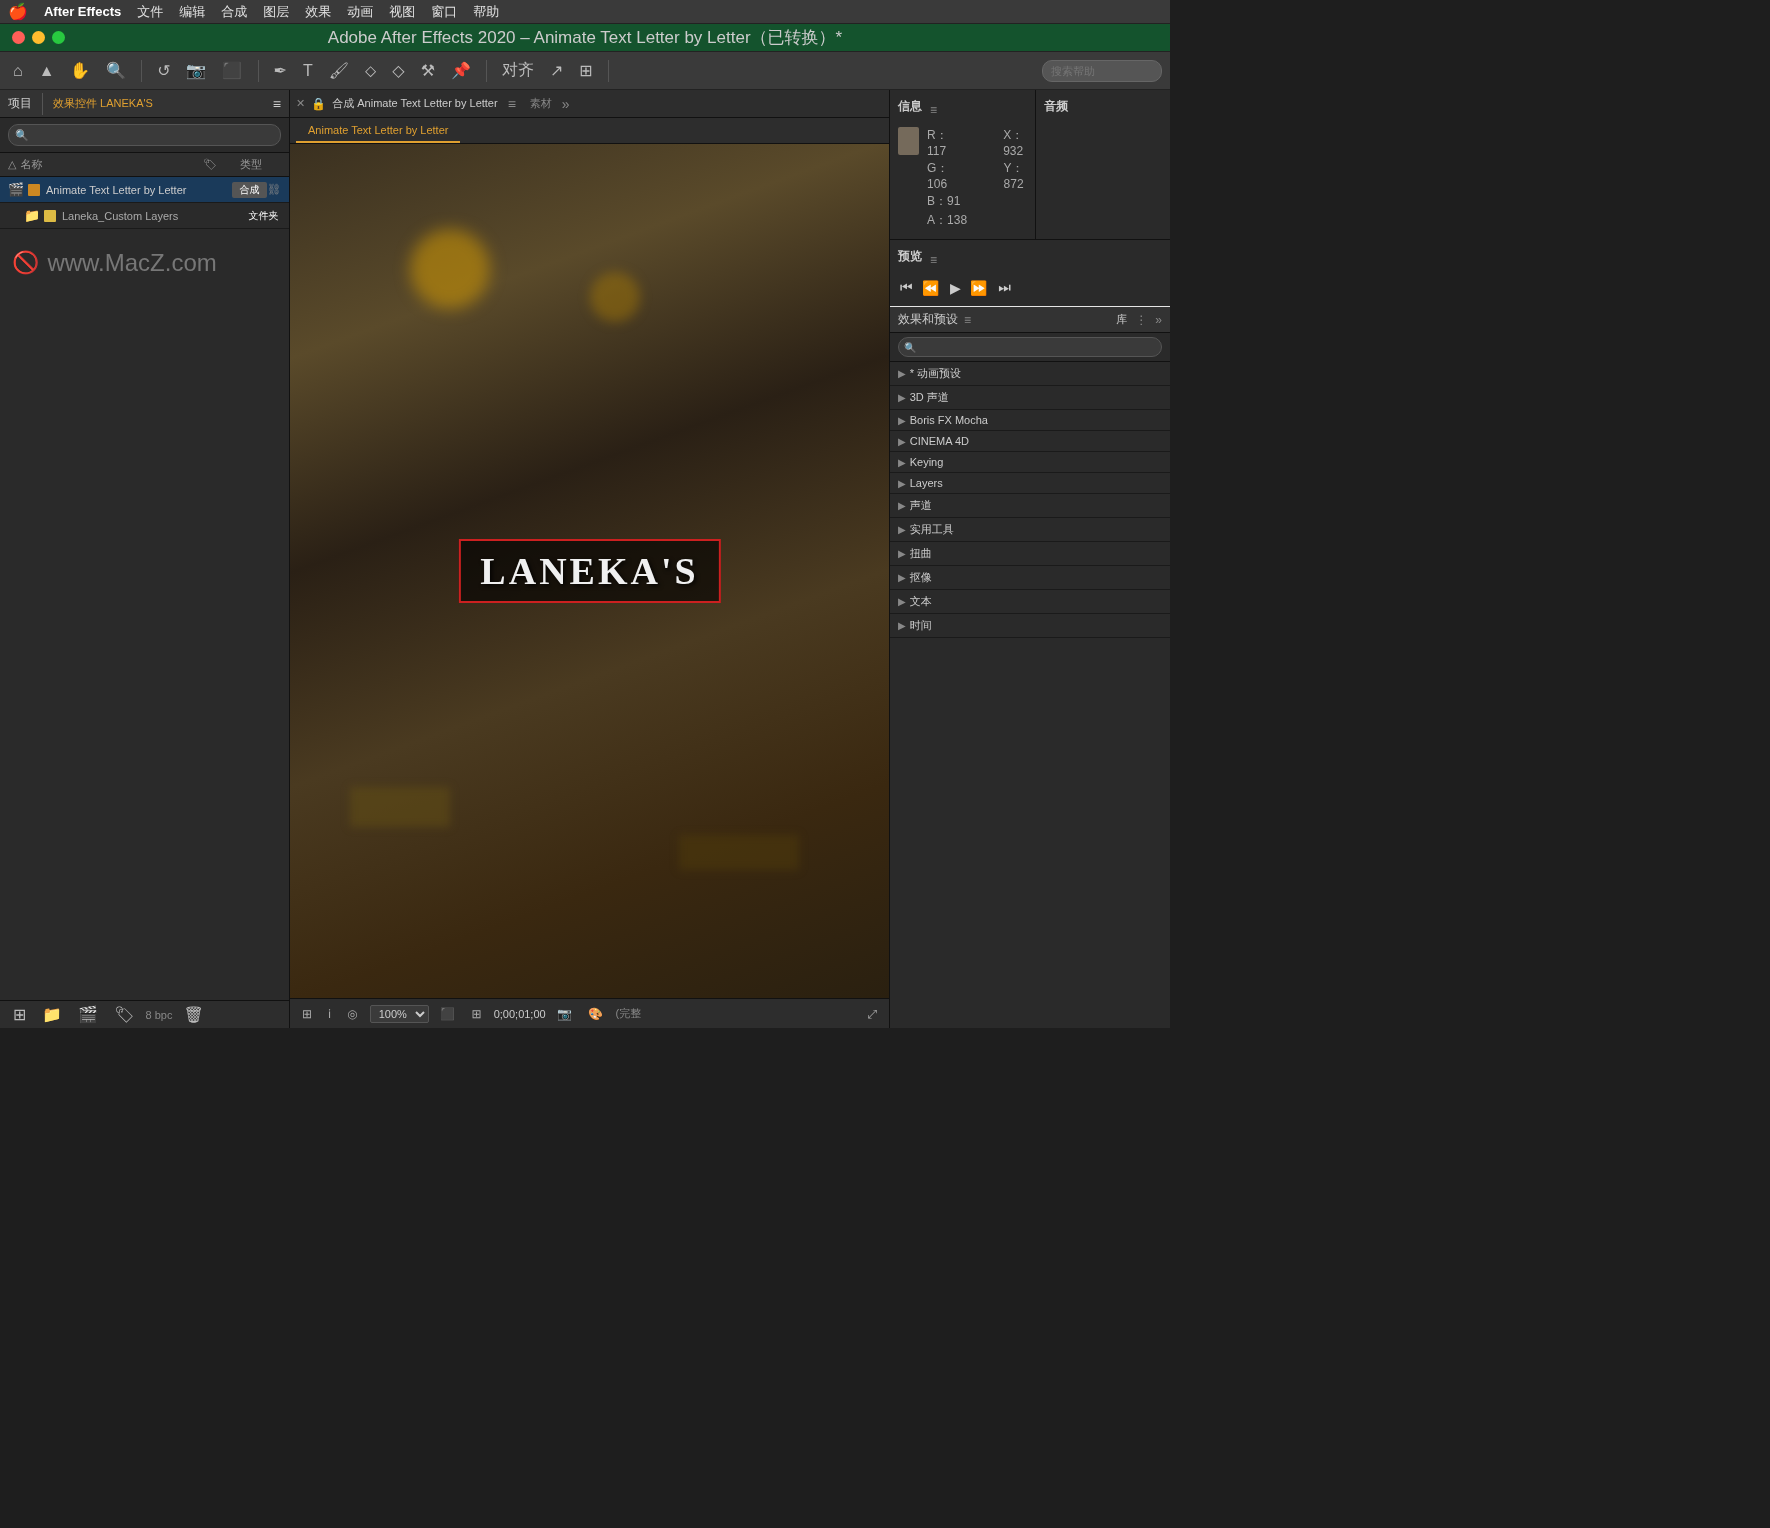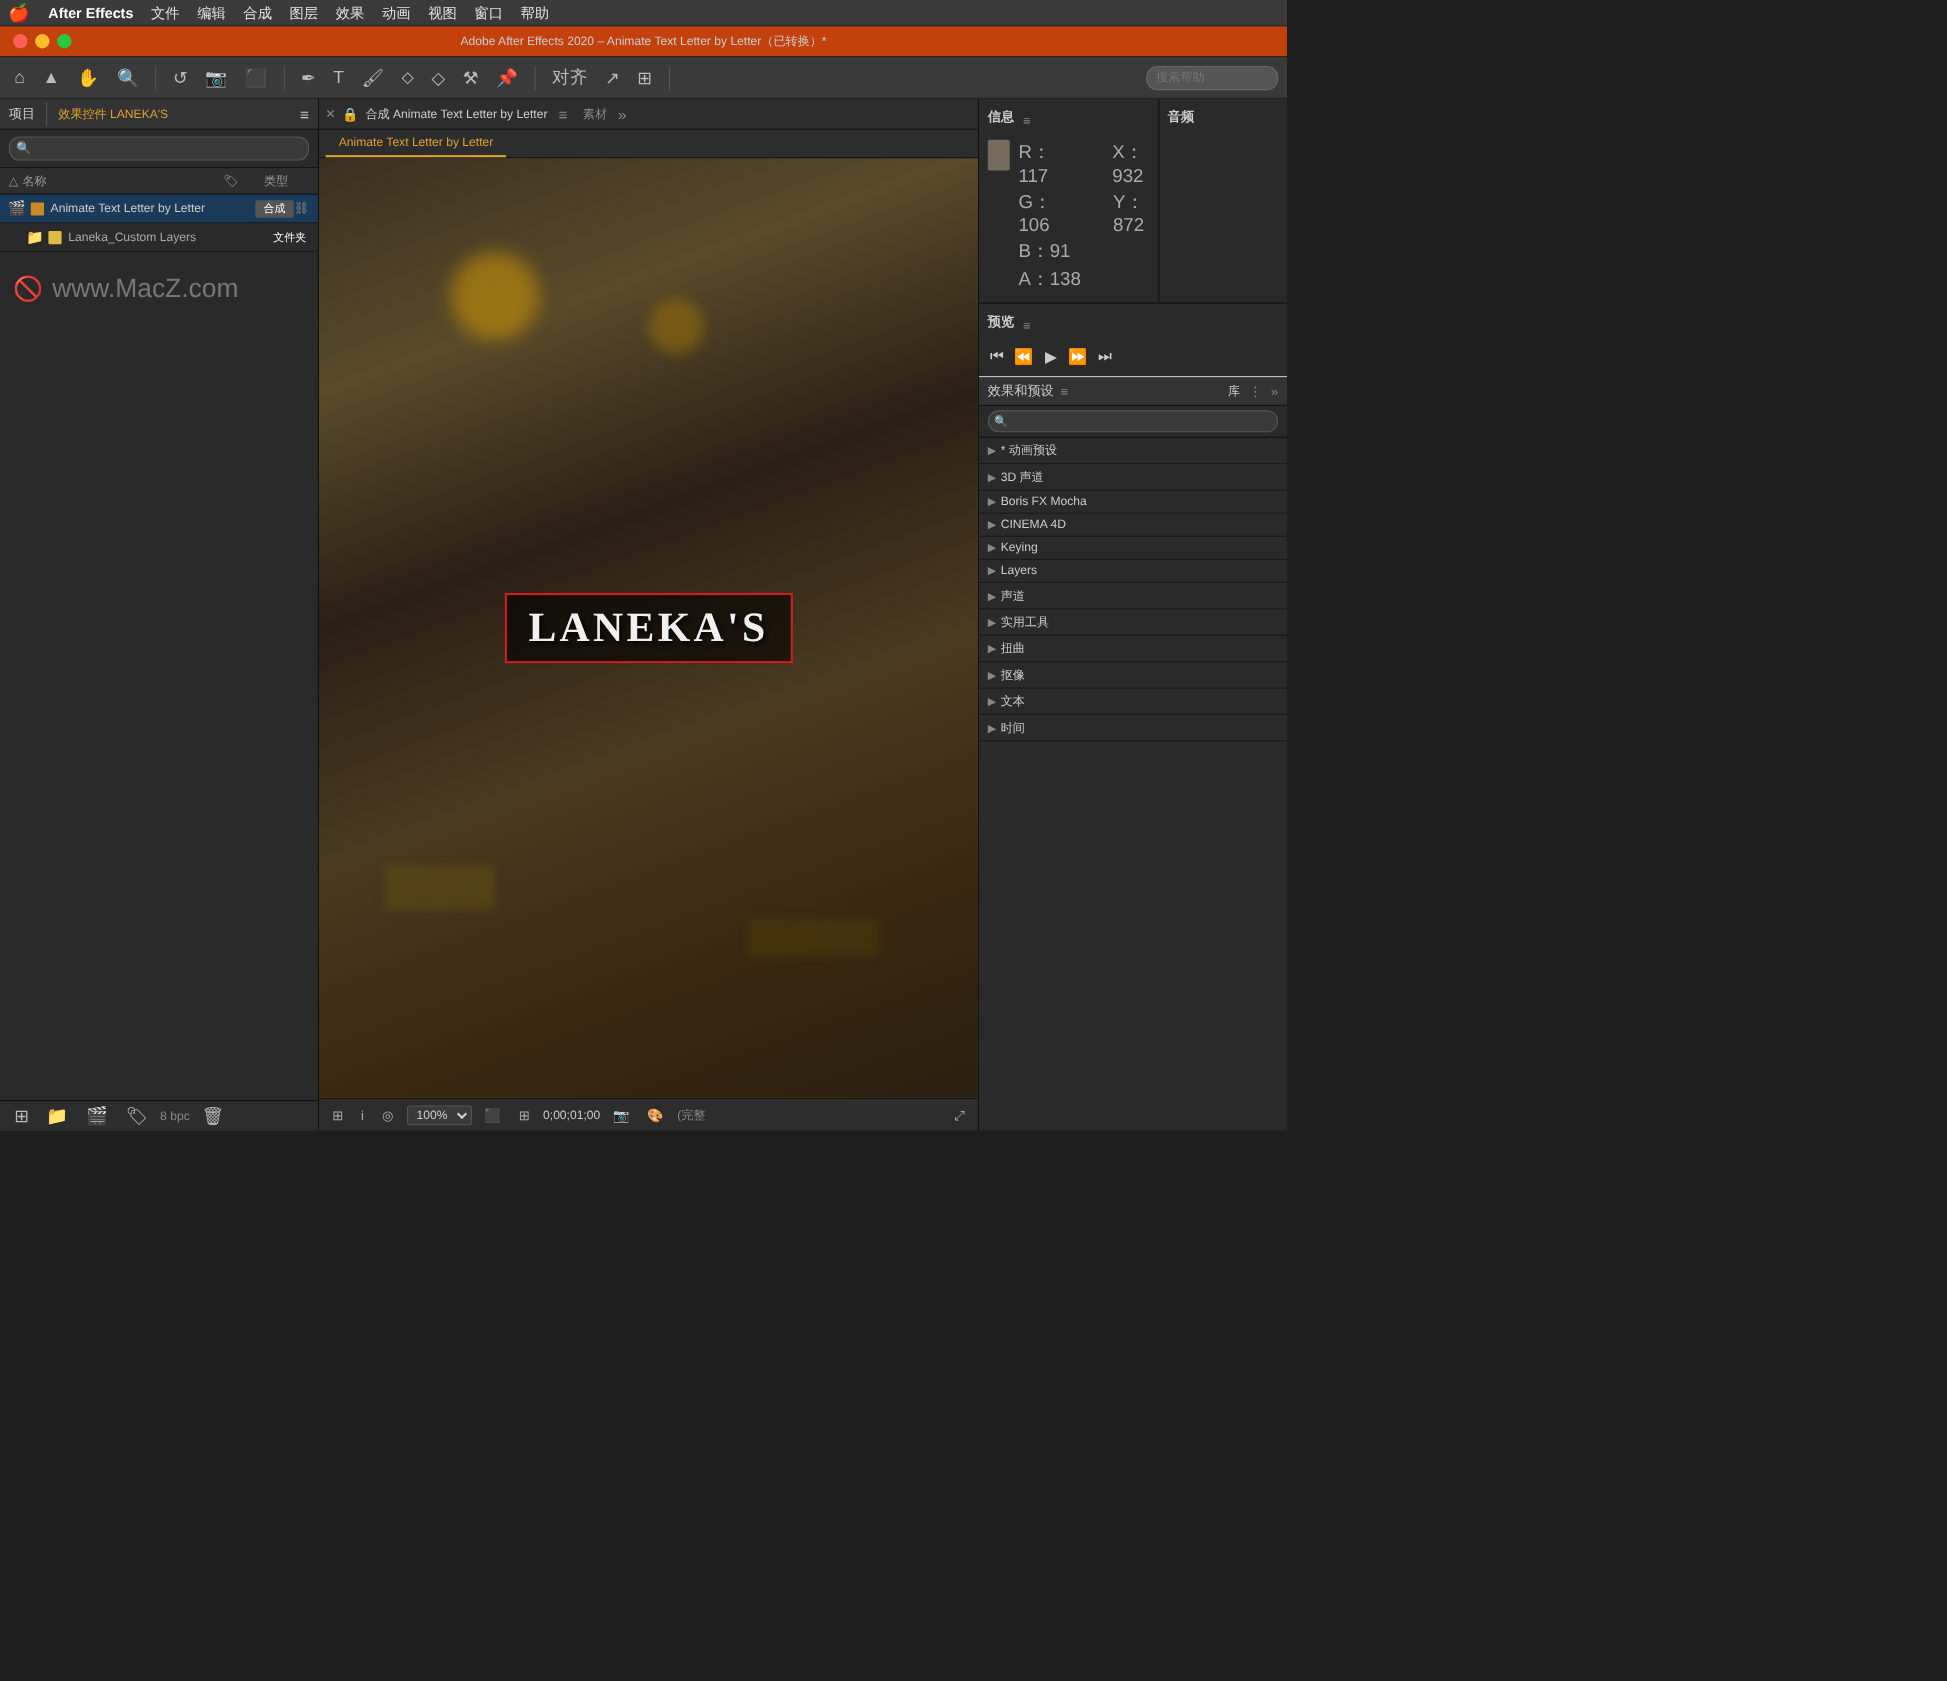--- a/index.html
+++ b/index.html
@@ -24,26 +24,26 @@
       font-size: 13px;
       color: #e0e0e0;
       border-bottom: 1px solid #222;
     }
     .menubar-apple { font-size: 16px; }
     .menubar-item { cursor: default; }
     .menubar-item.active { color: #fff; font-weight: 600; }
 
     
     .titlebar {
-      background: #c2410c;
+      background: #14532d;
       height: 28px;
       display: flex;
       align-items: center;
       justify-content: center;
-      font-size: 11px;
+      font-size: 17px;
       color: #ccc;
       border-bottom: 1px solid #222;
       position: relative;
     }
     .titlebar-traffic {
       position: absolute;
       left: 12px;
       display: flex;
       gap: 7px;
     }
@@ -301,21 +301,21 @@
       display: flex;
       border-bottom: 1px solid #111;
     }
     .info-panel {
       flex: 1;
       padding: 8px;
       border-right: 1px solid #111;
     }
     .audio-panel { flex: 1; padding: 8px; }
     .right-panel-title { font-size: 12px; font-weight: 600; color: #ccc; margin-bottom: 6px; }
-    .info-row { display: flex; justify-content: flex-start; font-size: 17px; color: #aaa; margin-bottom: 2px; gap: 40px; }
+    .info-row { display: flex; justify-content: flex-start; font-size: 12px; color: #aaa; margin-bottom: 2px; gap: 40px; }
     .info-color-swatch { width: 28px; height: 28px; background: #756a5b; border-radius: 2px; margin-bottom: 6px; }
 
     .preview-panel {
       border-bottom: 1px solid #e5e5e5;
       padding: 8px;
     }
     .preview-controls {
       display: flex;
       align-items: center;
       gap: 6px;

